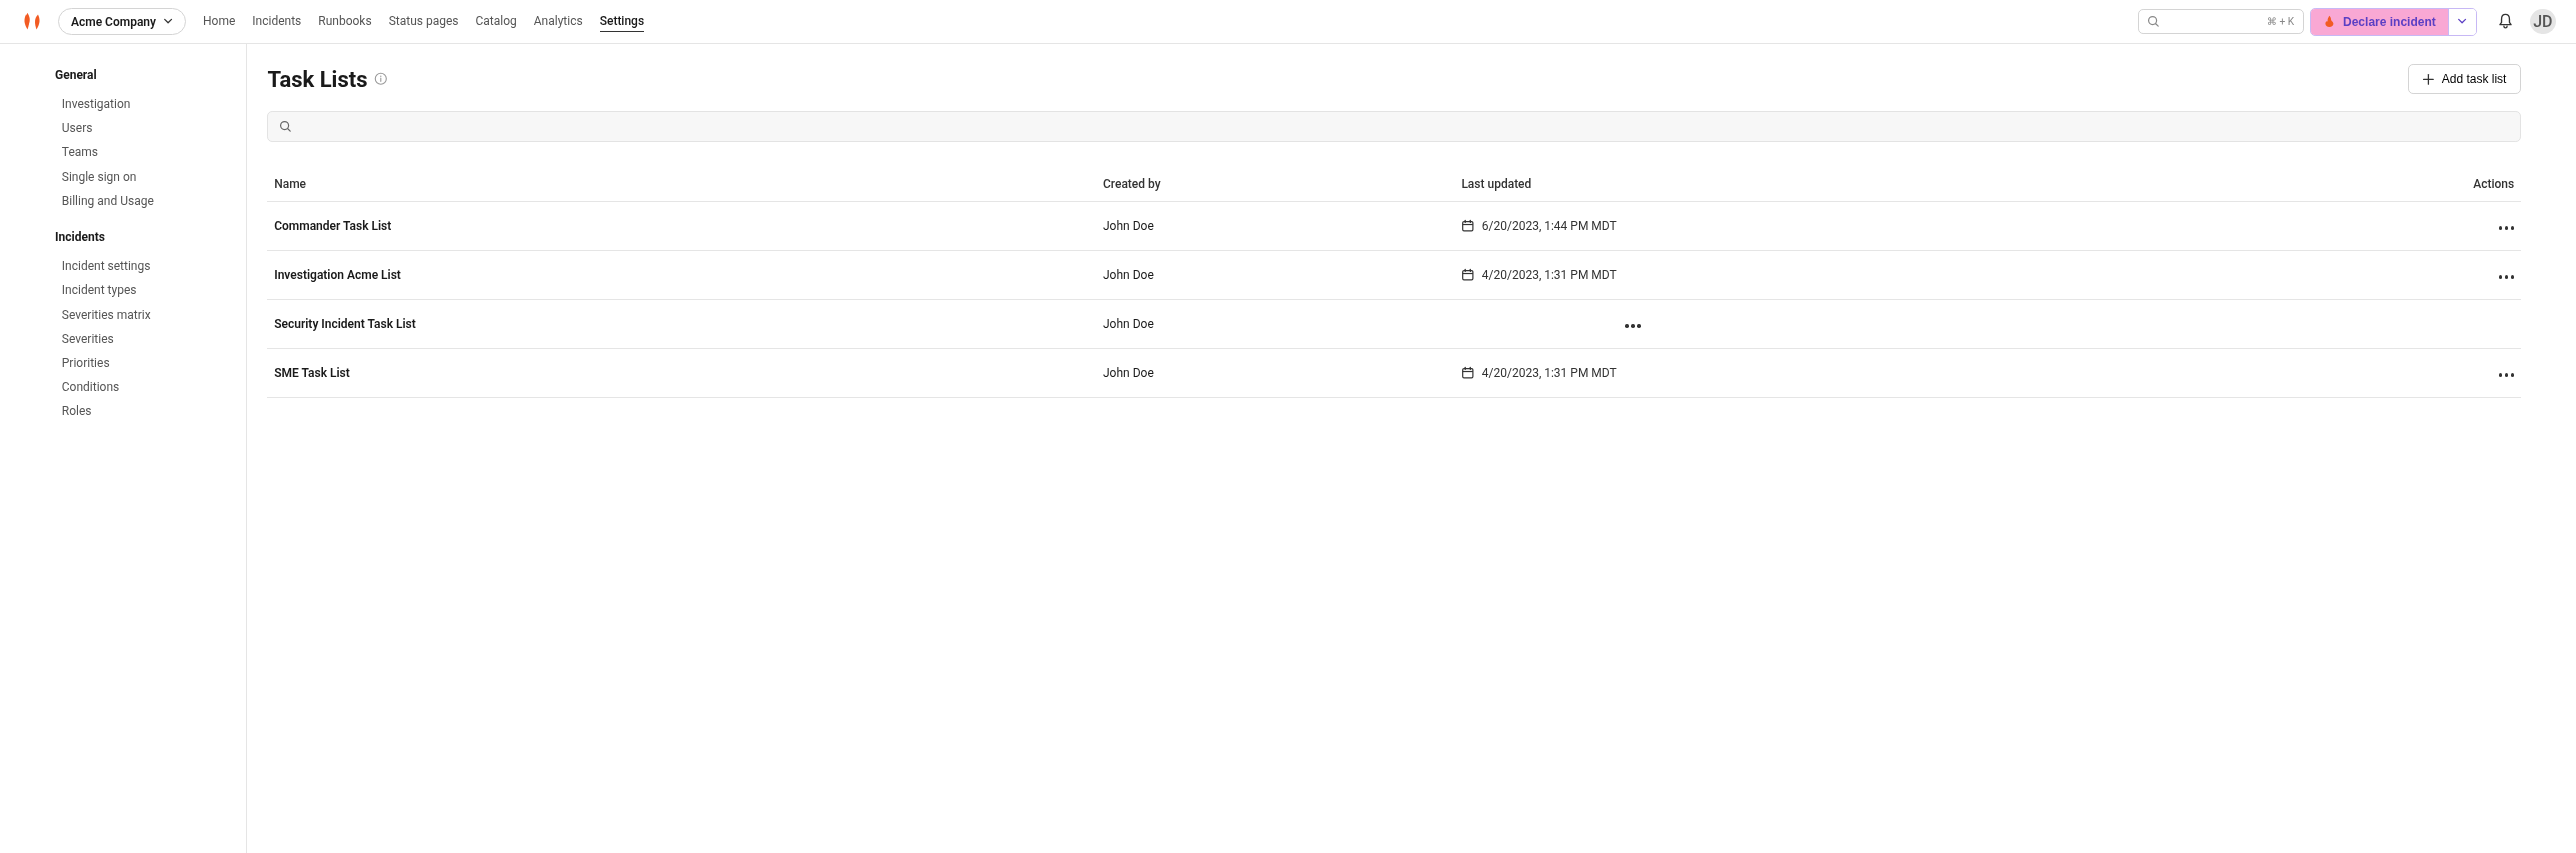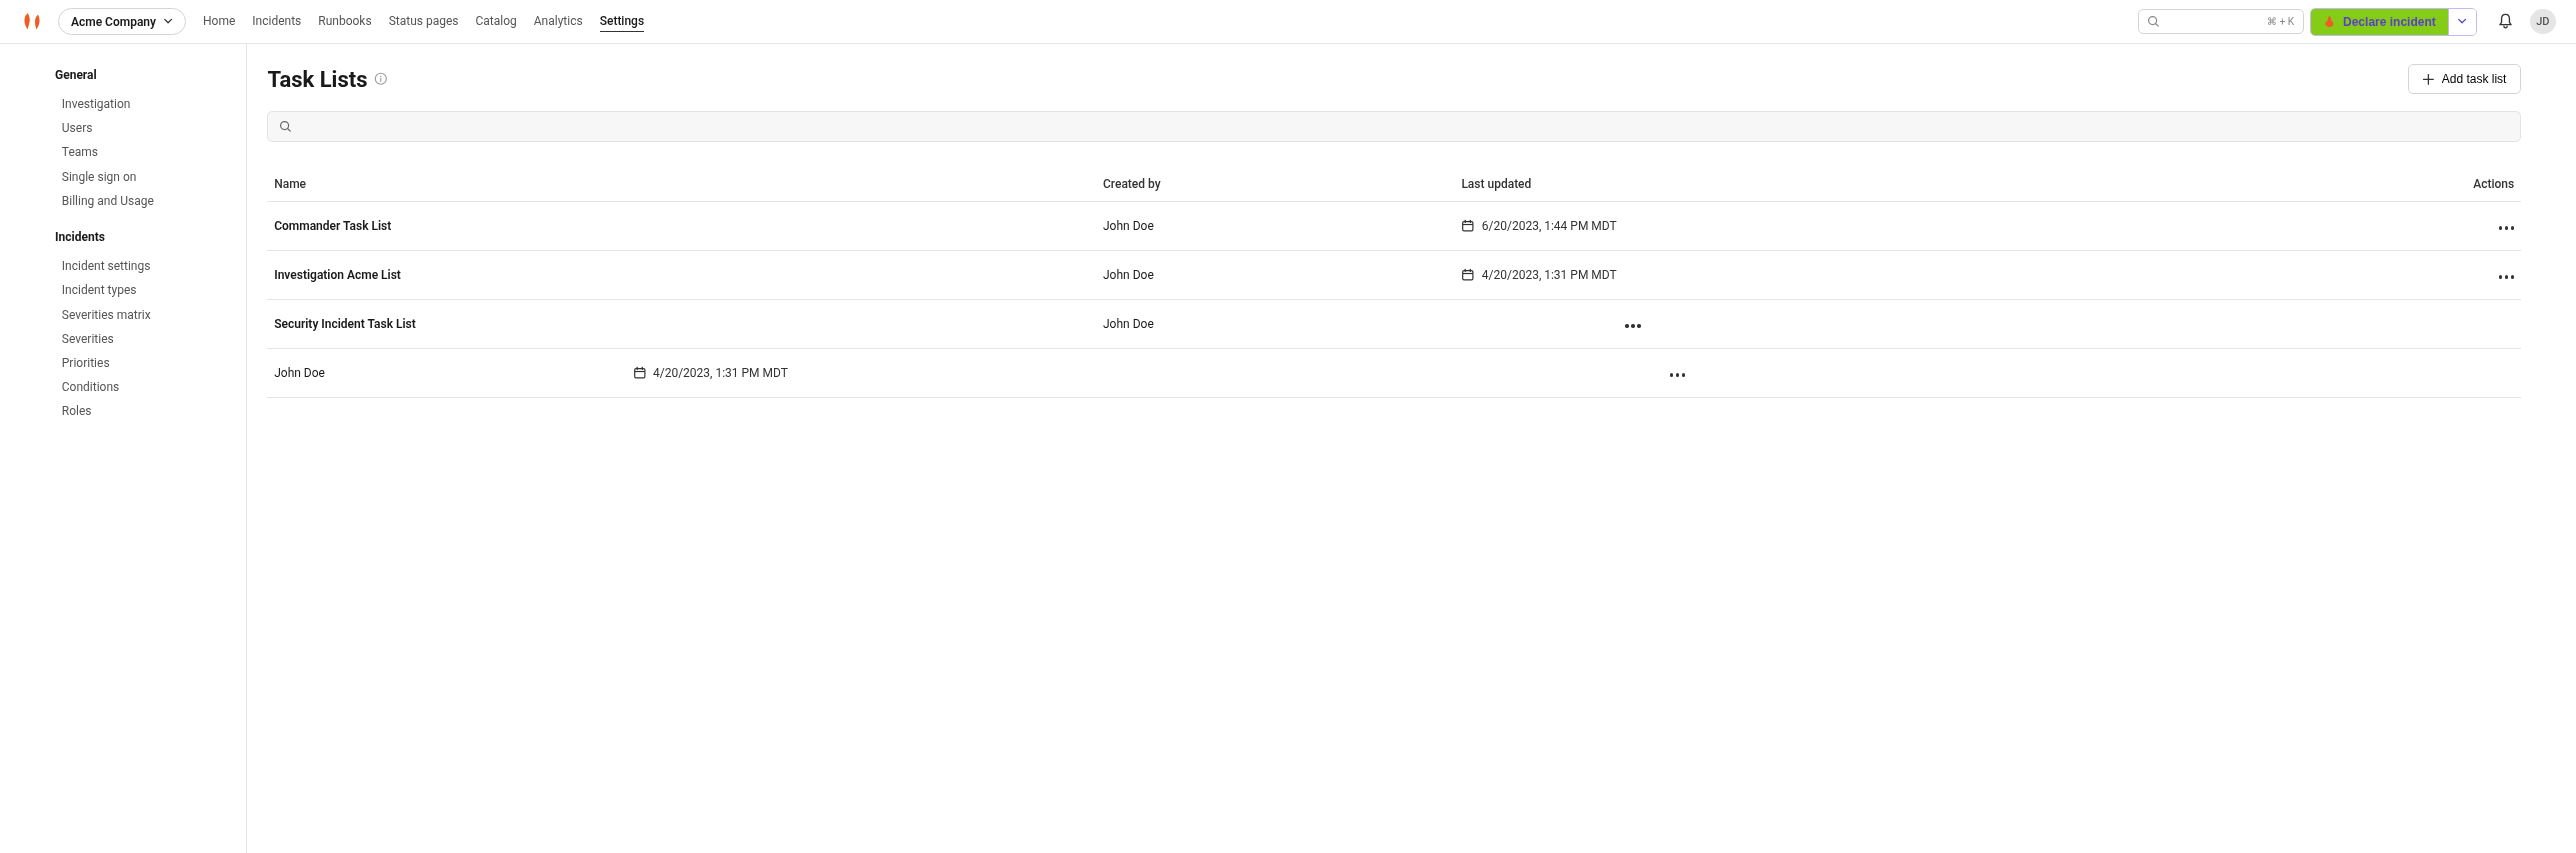--- a/index.html
+++ b/index.html
@@ -82,21 +82,21 @@
       overflow: hidden;
     }
     .declare-btn {
       display: flex;
       align-items: center;
       gap: 6.8px;
       padding: 6px 12px;
       color: #5b3fc4;
       font-weight: 600;
       font-size: 12px;
-      background: #84cc16;
+      background: #f9a8d4;
       border: none;
       cursor: pointer;
     }
     .declare-chevron {
       padding: 6px 8.5px;
       border-left: 0.9px solid #c7b8f5;
       background: #fff;
       cursor: pointer;
       display: flex;
       align-items: center;
@@ -111,21 +111,21 @@
       cursor: pointer;
     }
     .avatar {
       width: 25.6px;
       height: 25.6px;
       border-radius: 50%;
       background: #e5e5e5;
       display: flex;
       align-items: center;
       justify-content: center;
-      font-size: 11px;
+      font-size: 16px;
       font-weight: 500;
       color: #555;
       cursor: pointer;
     }
     .layout {
       display: flex;
     }
     .sidebar {
       width: 247px;
       padding: 20.4px 0 20.4px 55px;
@@ -420,20 +420,21 @@
           <div class="table-row">
             <div class="col-name">Security Incident Task List</div>
             <div class="col-created">John Doe</div>
             <div class="col-actions"><div class="actions-btn">
                 <span></span>
                 <span></span>
                 <span></span>
               </div></div>
           </div>
           <div class="table-row">
+            <div class="col-name">SME Task List</div>
             <div class="col-created">John Doe</div>
             <div class="col-updated">
               <div class="cell">
                 <svg class="calendar-icon" viewBox="0 0 16 16">
                   <rect x="2" y="3" width="12" height="11" rx="1.5" stroke="#333" stroke-width="1.4" fill="none"></rect>
                   <line x1="2" y1="6.5" x2="14" y2="6.5" stroke="#333" stroke-width="1.4"></line>
                   <line x1="5" y1="1.5" x2="5" y2="4" stroke="#333" stroke-width="1.4" stroke-linecap="round"></line>
                   <line x1="11" y1="1.5" x2="11" y2="4" stroke="#333" stroke-width="1.4" stroke-linecap="round"></line>
                 </svg>
                 <span>4/20/2023, 1:31 PM MDT</span>

